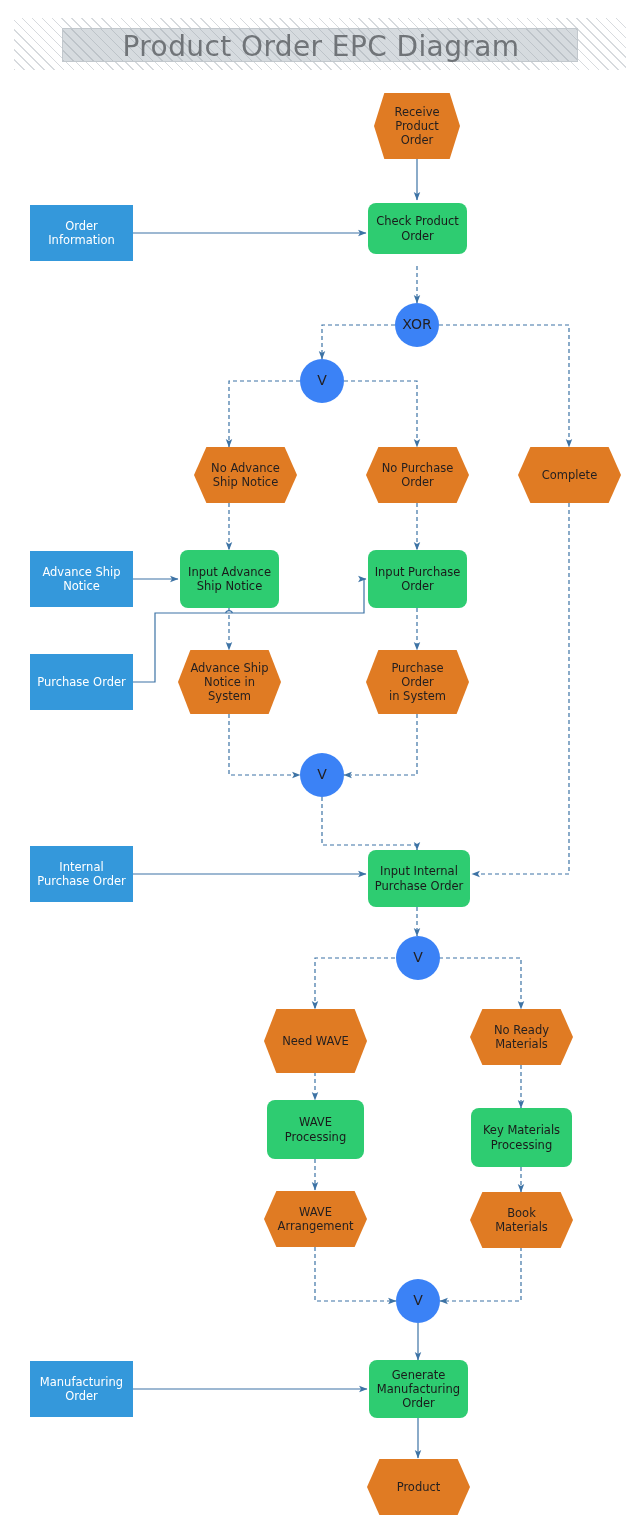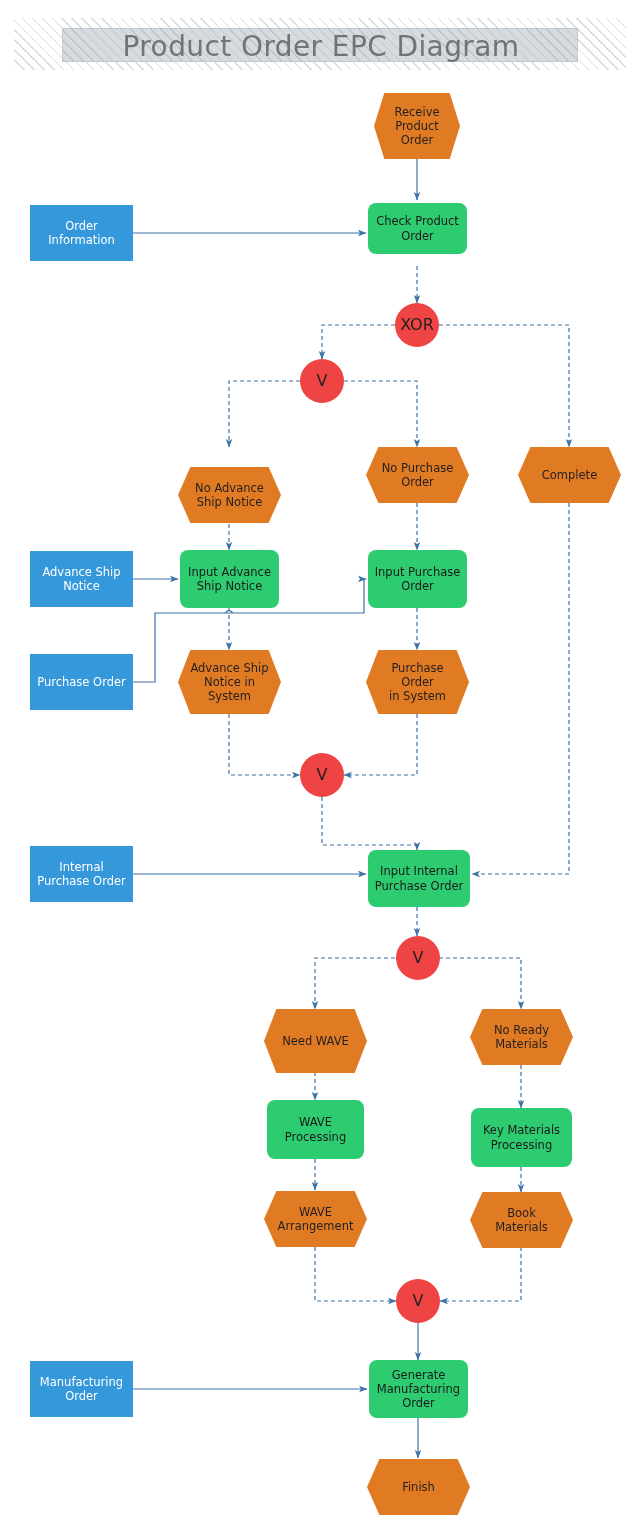--- a/index.html
+++ b/index.html
@@ -39,21 +39,21 @@
 
   
   .fn{background:#2ecc71;color:#1a1a1a;border-radius:8px;}
   .fn .txt{padding:0 6px;}
 
   
   .dt{background:#3498db;color:#ffffff;}
   .dt .txt{padding:0 4px;}
 
   
-  .cn{background:#ef4444;color:#231f20;border-radius:50%;font-size:16px;}
+  .cn{background:#3b82f6;color:#231f20;border-radius:50%;font-size:14px;}
 
   svg.links{position:absolute;left:0;top:0;width:640px;height:1540px;
             pointer-events:none;}
 </style>
 </head>
 <body>
 
 <div id="canvas">
 
   <div class="banner">
@@ -147,21 +147,21 @@
   </div>
 
   <div class="node cn" style="left:395px;top:303px;width:44px;height:44px;">
     <span>XOR</span>
   </div>
 
   <div class="node cn" style="left:300px;top:359px;width:44px;height:44px;">
     <span>V</span>
   </div>
 
-  <div class="node ev" style="left:178px;top:447px;width:103px;height:56px;margin-top:20px;">
+  <div class="node ev" style="left:194px;top:447px;width:103px;height:56px;">
     <span class="txt">No Advance<br>Ship Notice</span>
   </div>
 
   <div class="node ev" style="left:366px;top:447px;width:103px;height:56px;">
     <span class="txt">No Purchase<br>Order</span>
   </div>
 
   <div class="node ev" style="left:518px;top:447px;width:103px;height:56px;">
     <span class="txt">Complete</span>
   </div>
@@ -236,16 +236,16 @@
 
   <div class="node dt" style="left:30px;top:1361px;width:103px;height:56px;">
     <span class="txt">Manufacturing<br>Order</span>
   </div>
 
   <div class="node fn" style="left:369px;top:1360px;width:99px;height:58px;">
     <span class="txt">Generate<br>Manufacturing<br>Order</span>
   </div>
 
   <div class="node ev" style="left:367px;top:1459px;width:103px;height:56px;">
-    <span class="txt">Finish</span>
+    <span class="txt">Product</span>
   </div>
 
 </div>
 
 </body></html>

